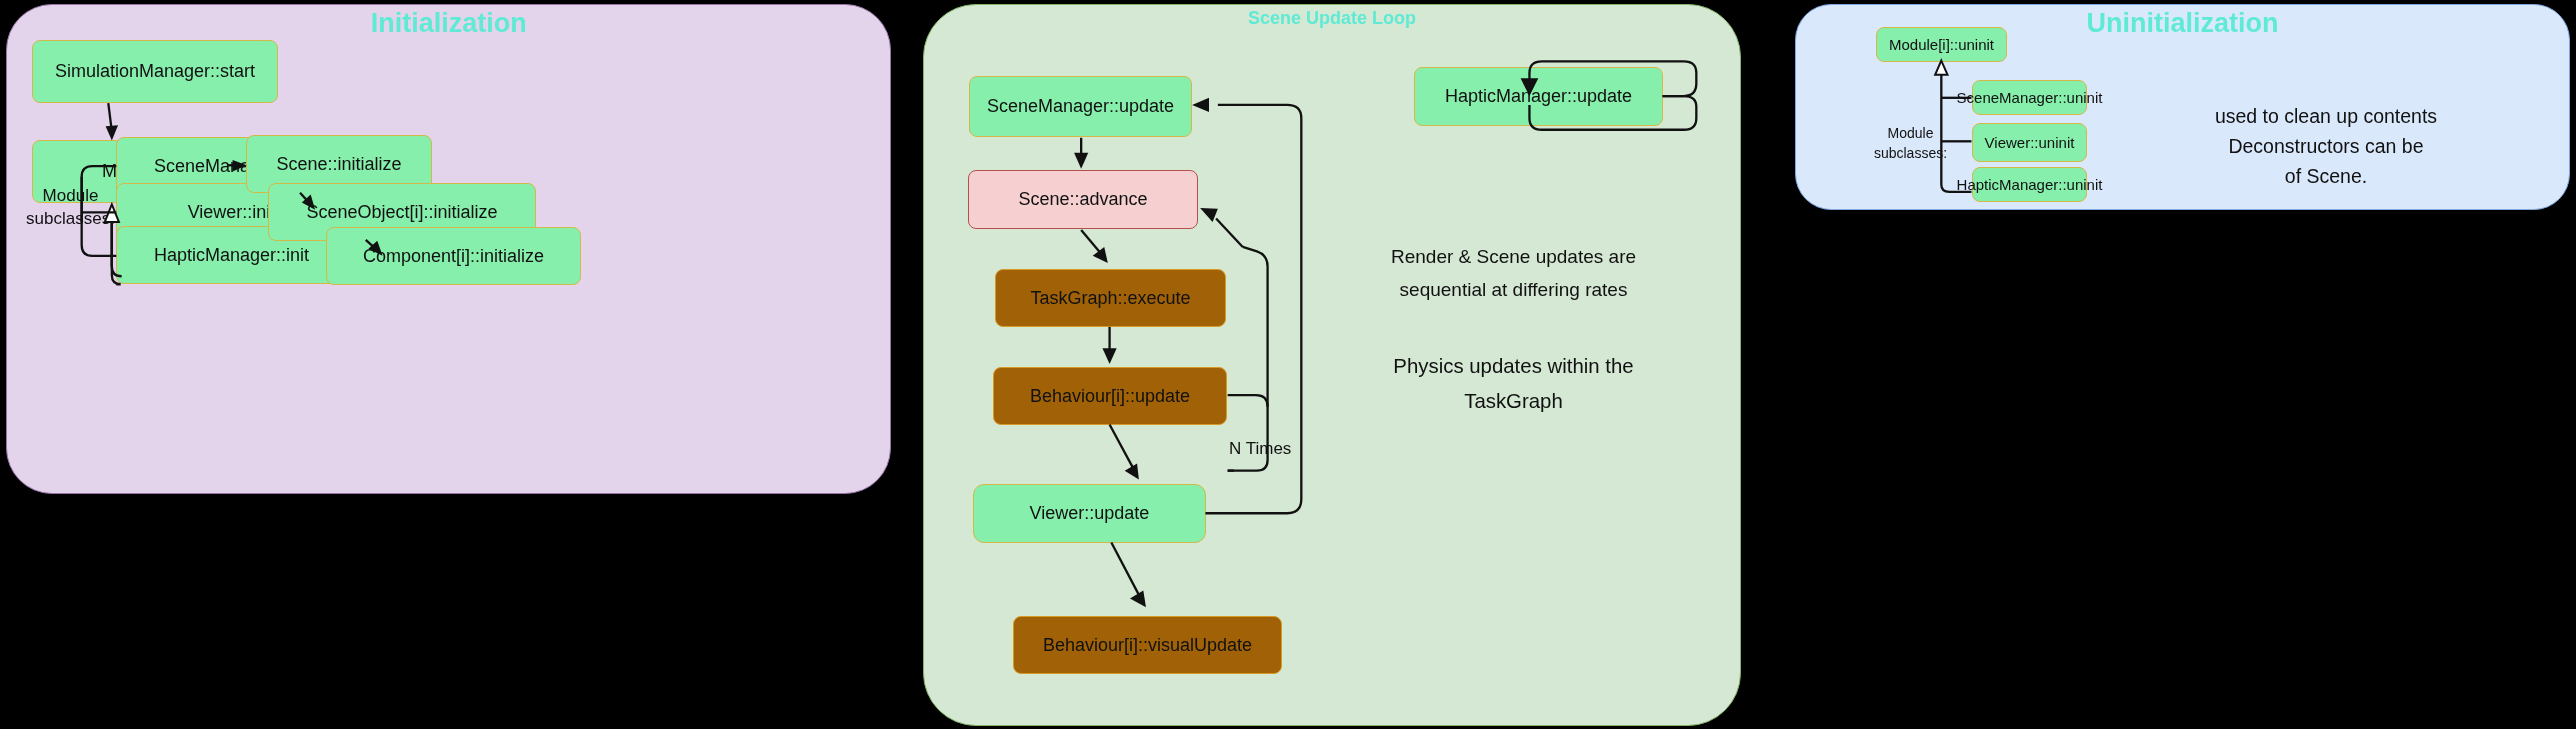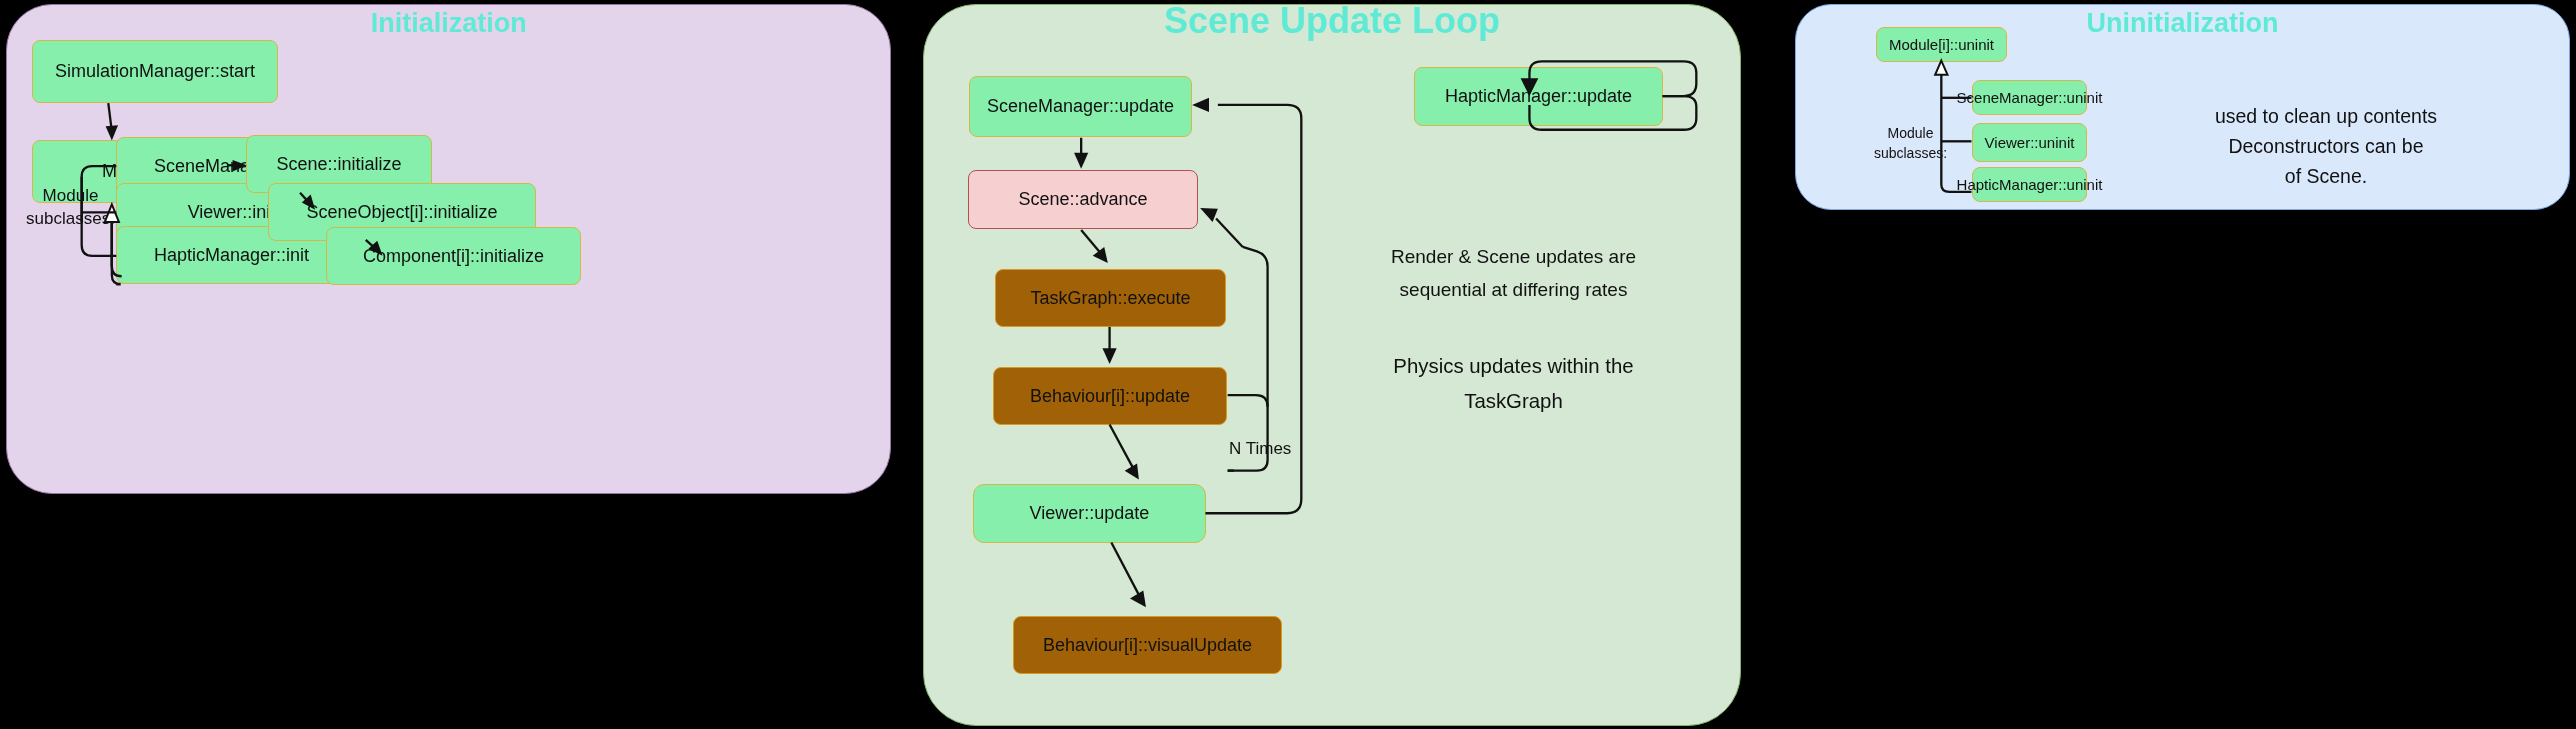--- a/index.html
+++ b/index.html
@@ -51,21 +51,21 @@
   <div class="node n-yellow" style="left:268px;top:183px;width:268px;height:58px;font-size:18px;">SceneObject[i]::initialize</div>
 
   <div class="node n-yellow" style="left:326px;top:227px;width:255px;height:58px;font-size:18px;">Component[i]::initialize</div>
 
   <div class="note" style="left:19.5px;top:185px;width:102px;font-size:17px;line-height:1.35;">
     <div>Module</div>
     <div>subclasses:</div>
   </div>
 
   <div class="panel" style="left:923px;top:4.4px;width:818px;height:722px;background:#d5e8d4;border:1.8px solid #82b366;border-radius:53px;"></div>
-  <div class="panel-title" style="left:923px;top:0;width:818px;font-size:36px;">Scene Update Loop</div>
+  <div class="panel-title" style="left:923px;top:8px;width:818px;font-size:18px;">Scene Update Loop</div>
 
   <div class="node n-yellow" style="left:969px;top:76px;width:223px;height:61px;font-size:18px;">SceneManager::update</div>
 
   <div class="node n-pink" style="left:968px;top:170px;width:230px;height:59px;font-size:18px;">Scene::advance</div>
 
   <div class="node n-orange" style="left:995px;top:269px;width:231px;height:58px;font-size:18px;">TaskGraph::execute</div>
 
   <div class="node n-orange" style="left:993px;top:367px;width:234px;height:58px;font-size:18px;">Behaviour[i]::update</div>
 
   <div class="node n-yellow" style="left:973px;top:484px;width:233px;height:59px;font-size:18px;border-radius:11px;">Viewer::update</div>

